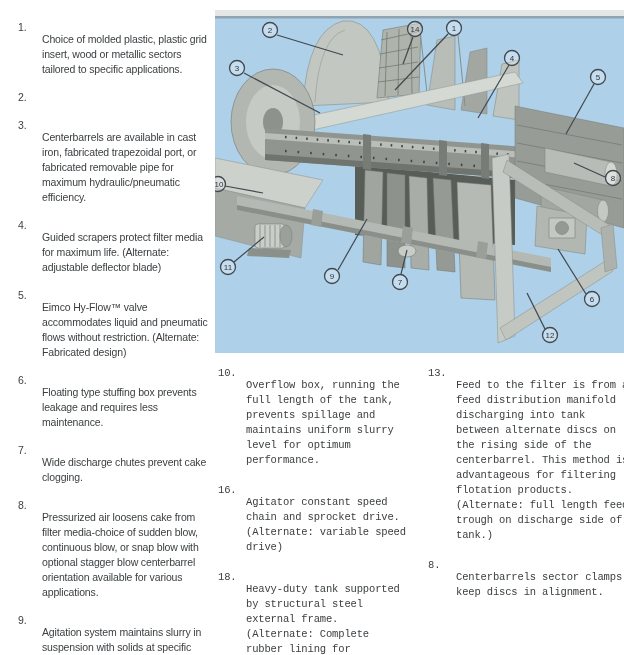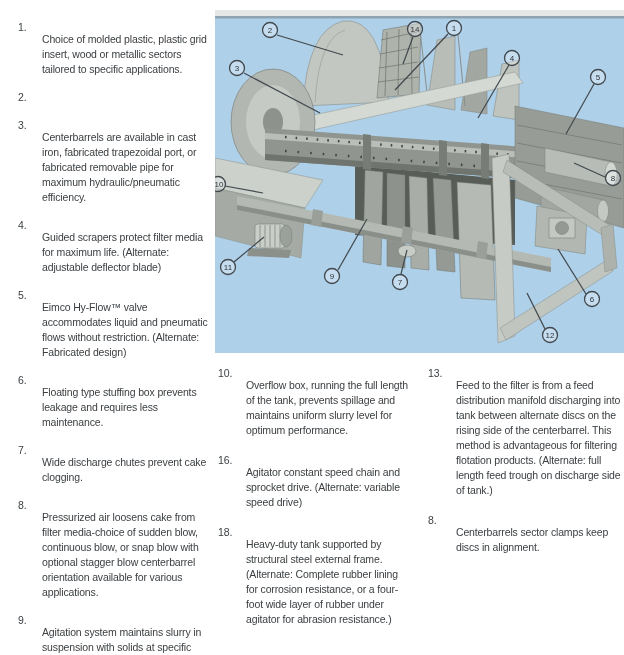--- a/index.html
+++ b/index.html
@@ -6,21 +6,21 @@
   body{
     width:624px;height:655px;position:relative;background:#ffffff;
     font-family:"Liberation Sans",sans-serif;color:#3c4043;overflow:hidden;
   }
   .col{position:absolute;}
   .col-left{left:18px;top:20px;width:198px;}
   .col-mid{left:218px;top:366px;width:194px;}
   .col-right{left:428px;top:366px;width:202px;}
   .item{display:flex;font-size:10.5px;line-height:15px;letter-spacing:-0.15px;}
   .col-left .item{margin-bottom:13px;}
-  .col-mid .item,.col-right .item{margin-bottom:15px;}
+  .col-mid .item,.col-right .item{margin-bottom:15px;font-family:Liberation Mono, monospace;}
   .item .num{flex:0 0 24px;}
   .col-mid .item .num,.col-right .item .num{flex:0 0 28px;}
   .item .txt{flex:1;margin-top:12px;}
   .figure{position:absolute;left:215px;top:10px;width:409px;height:343px;}
   .figure svg{display:block;}
   .co-num{font-size:8px;fill:#2e3338;}
 </style>
 </head>
 <body>
 

